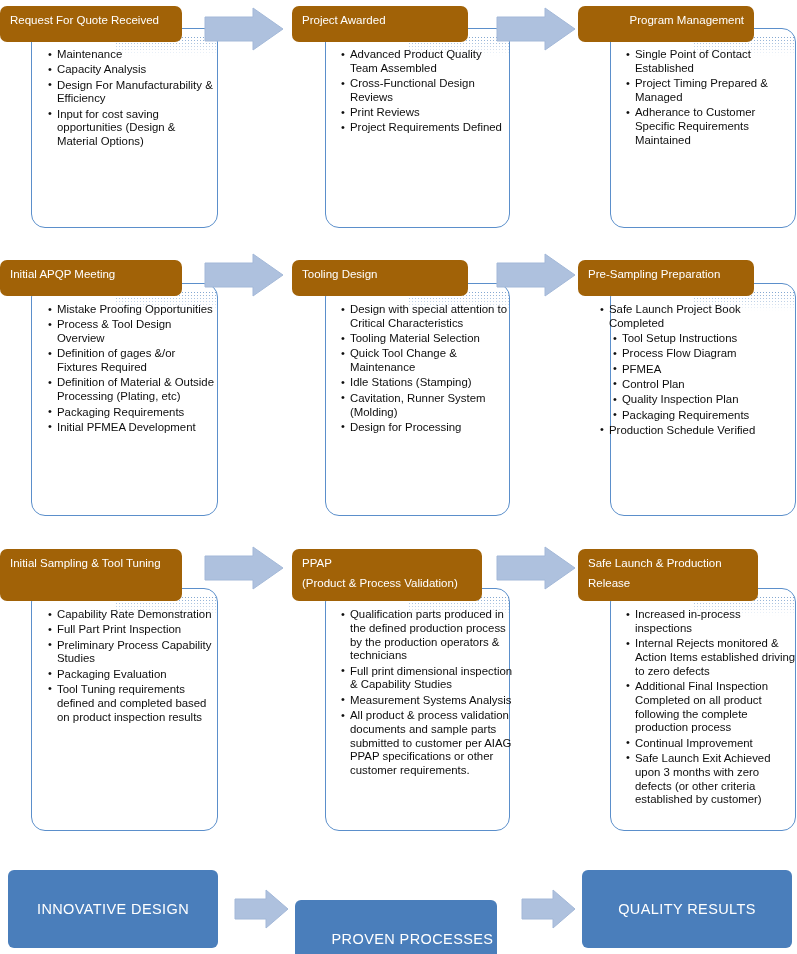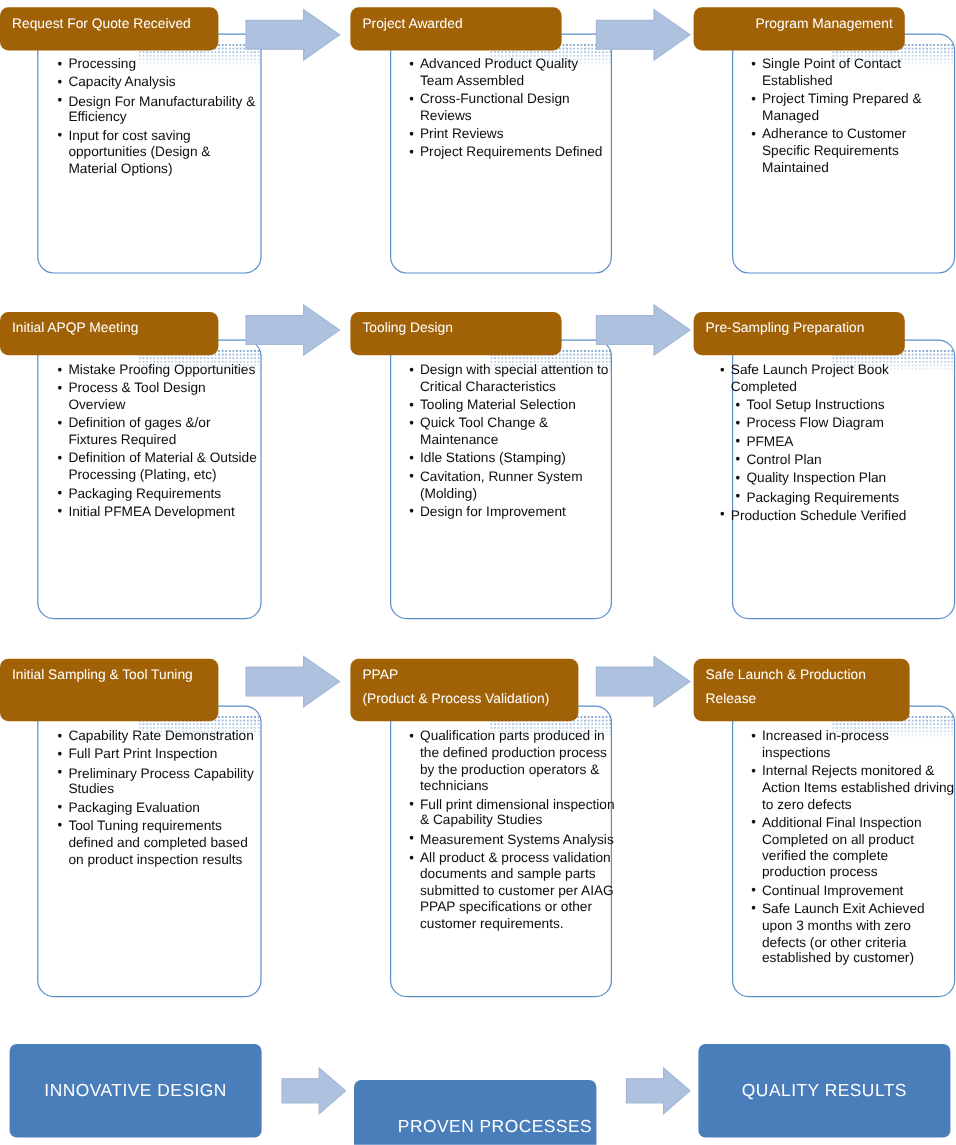--- a/index.html
+++ b/index.html
@@ -97,21 +97,21 @@
 
 <div id="stage">
 
   <div class="card">
     <div class="card-body" style="left:31px;top:28px;width:187px;height:200px;"></div>
     <div class="header-shadow" style="left:115px;top:36px;width:103px;height:20px;"></div>
     <div class="card-header" style="left:0px;top:6px;width:182px;height:36px;">
       <span>Request For Quote Received</span>
     </div>
     <div class="bullets" style="left:48px;top:48px;width:168px;">
-      <div class="bi">Processing</div>
+      <div class="bi">Maintenance</div>
       <div class="bi">Capacity Analysis</div>
       <div class="bi">Design For Manufacturability &amp; Efficiency</div>
       <div class="bi">Input for cost saving opportunities (Design &amp; Material Options)</div>
     </div>
   </div>
 
   <div class="card">
     <div class="card-body" style="left:325px;top:28px;width:185px;height:200px;"></div>
     <div class="header-shadow" style="left:408px;top:36px;width:102px;height:20px;"></div>
     <div class="card-header" style="left:292px;top:6px;width:176px;height:36px;">
@@ -159,21 +159,21 @@
     <div class="header-shadow" style="left:408px;top:291px;width:102px;height:20px;"></div>
     <div class="card-header" style="left:292px;top:260px;width:176px;height:36px;">
       <span>Tooling Design</span>
     </div>
     <div class="bullets" style="left:341px;top:303px;width:172px;">
       <div class="bi">Design with special attention to Critical Characteristics</div>
       <div class="bi">Tooling Material  Selection</div>
       <div class="bi">Quick Tool Change &amp; Maintenance</div>
       <div class="bi">Idle Stations  (Stamping)</div>
       <div class="bi">Cavitation, Runner System (Molding)</div>
-      <div class="bi">Design for Improvement</div>
+      <div class="bi">Design for Processing</div>
     </div>
   </div>
 
   <div class="card">
     <div class="card-body" style="left:610px;top:283px;width:186px;height:233px;"></div>
     <div class="header-shadow" style="left:693px;top:291px;width:103px;height:20px;"></div>
     <div class="card-header" style="left:578px;top:260px;width:176px;height:36px;">
       <span>Pre-Sampling Preparation</span>
     </div>
     <div class="bullets" style="left:600px;top:303px;width:172px;">
@@ -221,21 +221,21 @@
   <div class="card">
     <div class="card-body" style="left:610px;top:588px;width:186px;height:243px;"></div>
     <div class="header-shadow" style="left:693px;top:596px;width:103px;height:20px;"></div>
     <div class="card-header" style="left:578px;top:549px;width:180px;height:52px;">
       <span>Safe Launch &amp; Production</span>
       <span class="hl2">Release</span>
     </div>
     <div class="bullets" style="left:626px;top:608px;width:170px;">
       <div class="bi">Increased in-process inspections</div>
       <div class="bi">Internal Rejects monitored &amp; Action Items established driving to zero defects</div>
-      <div class="bi">Additional Final Inspection Completed on all product verified the complete production process</div>
+      <div class="bi">Additional Final Inspection Completed on all product following the complete production process</div>
       <div class="bi">Continual Improvement</div>
       <div class="bi">Safe Launch Exit Achieved upon 3 months with zero defects (or other criteria established by customer)</div>
     </div>
   </div>
 
   <div class="arrow" style="left:203px;top:6px;">
     <svg width="82" height="46" viewBox="0 0 82 46">
       <path d="M2 11 H50 V2 L80 23 L50 44 V35 H2 Z" fill="#AEC1DE" stroke="#A3B8D8" stroke-width="1"></path>
     </svg>
   </div>

